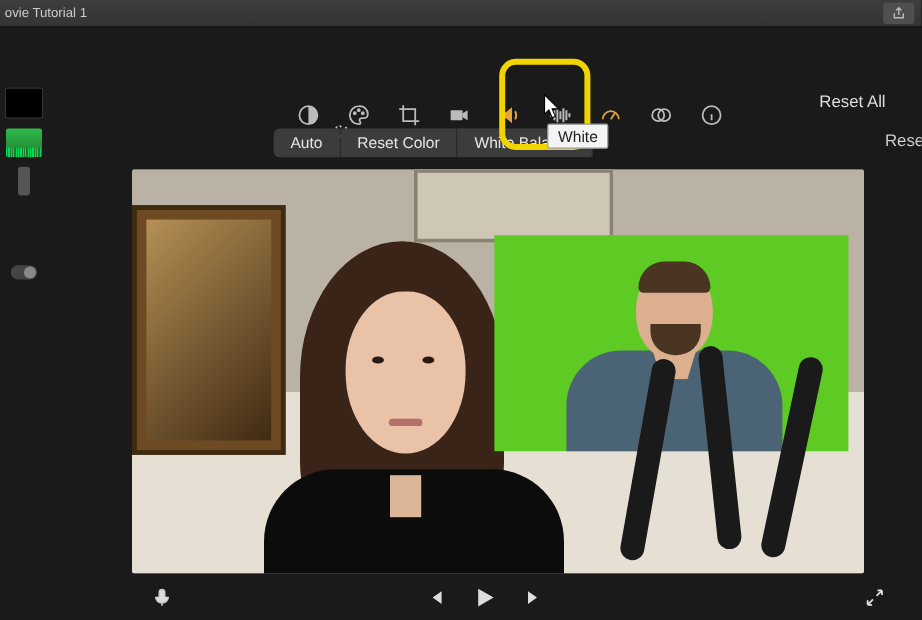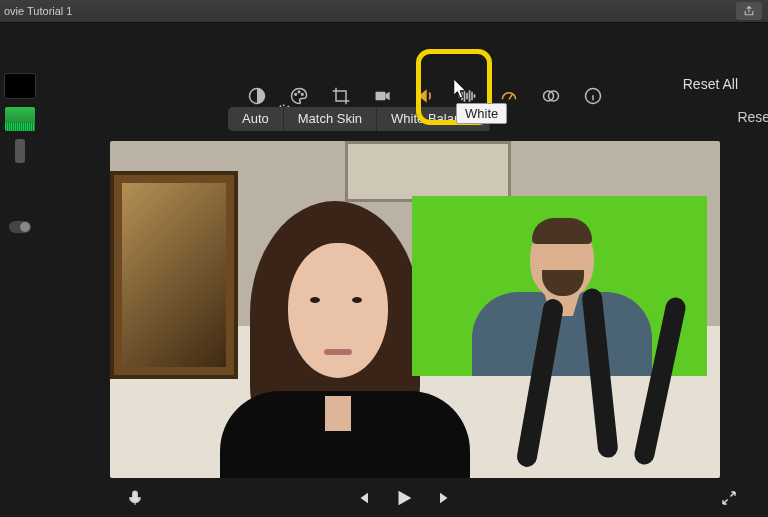--- a/index.html
+++ b/index.html
@@ -141,21 +141,21 @@
         <svg viewBox="0 0 24 24" fill="none" stroke="currentColor" stroke-width="1.8">
             <circle cx="12" cy="12" r="9"></circle>
             <path d="M12 8h.01M11 12h1v5"></path>
           </svg>
       </span>
       <span class="reset-all">Reset All</span>
     </div>
 
     <div class="pillbar">
       <div class="pill">Auto</div>
-      <div class="pill">Match Skin</div>
+      <div class="pill">Reset Color</div>
       <div class="pill">White Balance</div>
       <span class="right-reset">Reset</span>
     </div>
 
     <div class="preview">
       <div class="room"></div>
       <div class="cabinet"></div>
       <div class="wallframe"></div>
       <div class="person1">
         <div class="p1-hair"></div>

